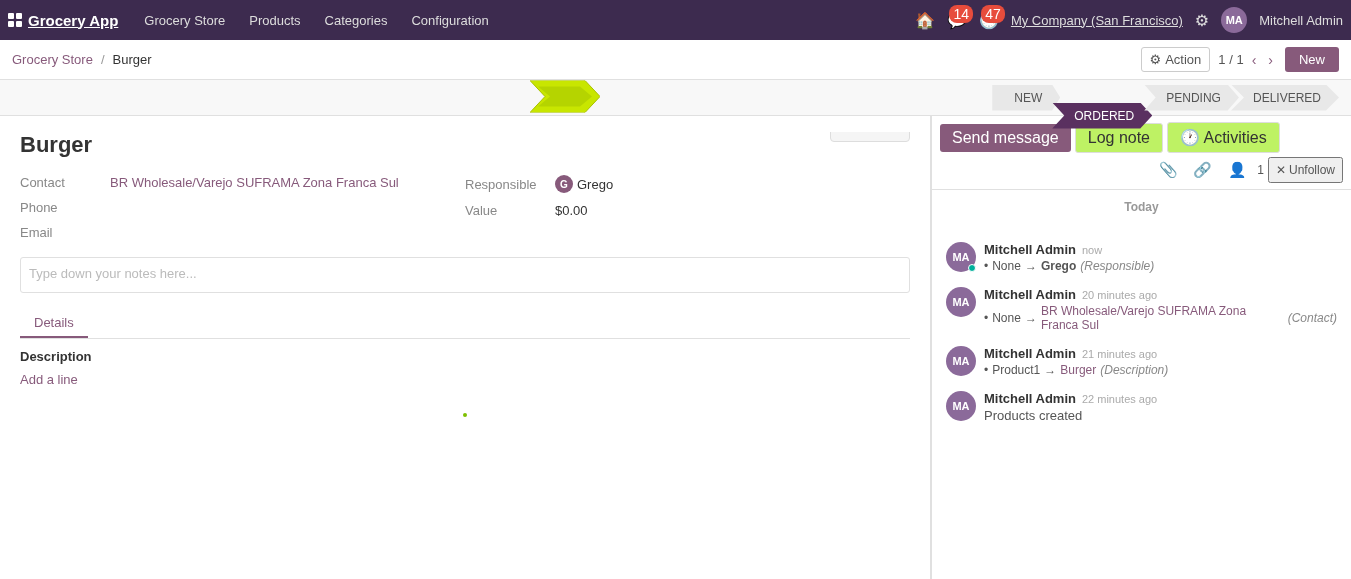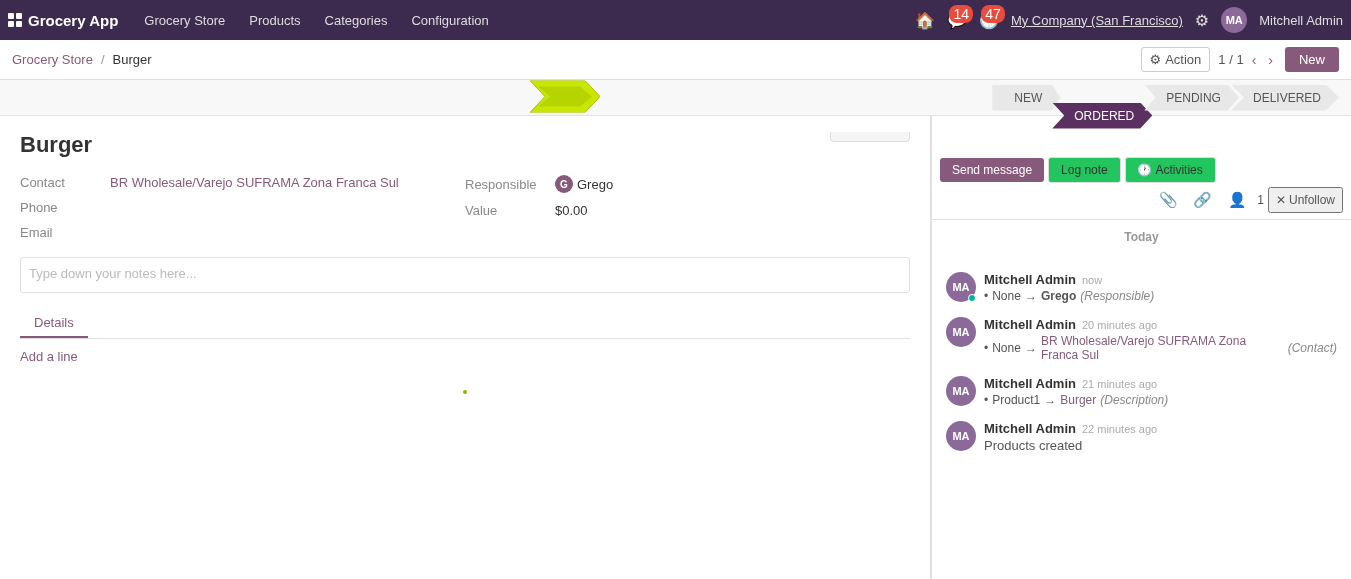--- a/index.html
+++ b/index.html
@@ -8,21 +8,21 @@
     
     .navbar {
       background: #3d2b4f;
       height: 40px;
       display: flex;
       align-items: center;
       padding: 0 8px;
       color: #fff;
     }
     .navbar-left { display: flex; align-items: center; gap: 16px; }
-    .navbar-brand { display: flex; align-items: center; gap: 6px; font-weight: 600; font-size: 15px; }
+    .navbar-brand { display: flex; align-items: center; gap: 6px; font-weight: 600; font-size: 15px; text-decoration: underline; }
     .grid-icon { display: grid; grid-template-columns: 1fr 1fr; gap: 2px; width: 14px; height: 14px; }
     .grid-icon span { background: #fff; border-radius: 1px; }
     .nav-links { display: flex; gap: 4px; }
     .nav-link { color: #ddd; padding: 4px 10px; border-radius: 3px; cursor: pointer; font-size: 13px; }
     .navbar-right { margin-left: auto; display: flex; align-items: center; gap: 12px; color: #ddd; font-size: 13px; }
     .navbar-right .icon-btn { cursor: pointer; position: relative; }
     .badge { background: #e74c3c; color: #fff; border-radius: 8px; font-size: 14px; padding: 1px 4px; position: absolute; top: -6px; right: -6px; }
     .company-name { color: #ddd; text-decoration: underline; }
     .avatar-circle { width: 26px; height: 26px; border-radius: 50%; background: #8b6a9a; display: flex; align-items: center; justify-content: center; color: #fff; font-size: 11px; font-weight: bold; }
 
@@ -136,25 +136,24 @@
       border-bottom: 1px solid #e0e0e0;
       padding: 6px 8px;
       gap: 4px;
       flex-wrap: wrap;
     }
     .chatter-btn {
       padding: 5px 12px;
       border: none;
       border-radius: 3px;
       cursor: pointer;
-      font-size: 12px;
-      margin-top: 35px;
+      font-size: 16px;
     }
     .chatter-btn.primary { background: #875a7b; color: #fff; }
-    .chatter-btn.secondary { background: #22c55e; color: #333; border: 1px solid #ddd; }
+    .chatter-btn.secondary { background: #bef264; color: #333; border: 1px solid #ddd; }
     .chatter-icon-btn { background: none; border: none; cursor: pointer; color: #666; font-size: 15px; padding: 4px 6px; }
     .chatter-body { flex: 1; overflow-y: auto; padding: 10px 14px; }
     .today-label { text-align: center; color: #999; font-size: 12px; margin-bottom: 28px; font-weight: 600; }
     .message-entry { display: flex; gap: 8px; margin-bottom: 14px; }
     .msg-avatar { width: 30px; height: 30px; border-radius: 50%; background: #8b6a9a; flex-shrink: 0; display: flex; align-items: center; justify-content: center; color: #fff; font-size: 11px; font-weight: bold; position: relative; }
     .msg-avatar .online-dot { width: 8px; height: 8px; border-radius: 50%; background: #00b09b; position: absolute; bottom: 0; right: 0; border: 1px solid #fff; }
     .msg-content { flex: 1; }
     .msg-header { display: flex; align-items: baseline; gap: 6px; margin-bottom: 2px; }
     .msg-author { font-weight: 600; color: #333; font-size: 13px; }
     .msg-time { color: #aaa; font-size: 11px; }
@@ -298,20 +297,21 @@
 
     <div class="notes-area">
       <span>Type down your notes here...</span>
     </div>
 
     <div class="tabs-section">
       <div class="tab-list">
         <div class="tab-item active">Details</div>
       </div>
       <div class="tab-content">
+        <div class="section-header">Description</div>
         <div class="add-line-link">Add a line</div>
       </div>
     </div>
     <div style="position:relative; height:20px;">
       <div class="green-bar"></div>
     </div>
   </div>
 
   <div class="chatter">
     <div class="chatter-actions">

